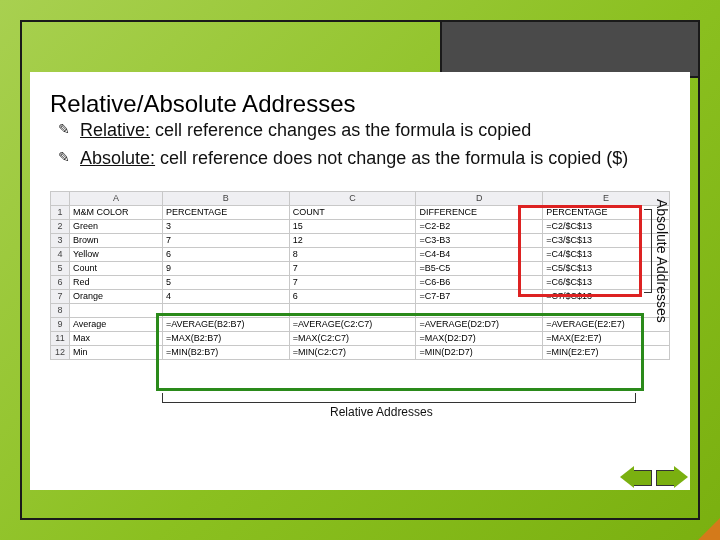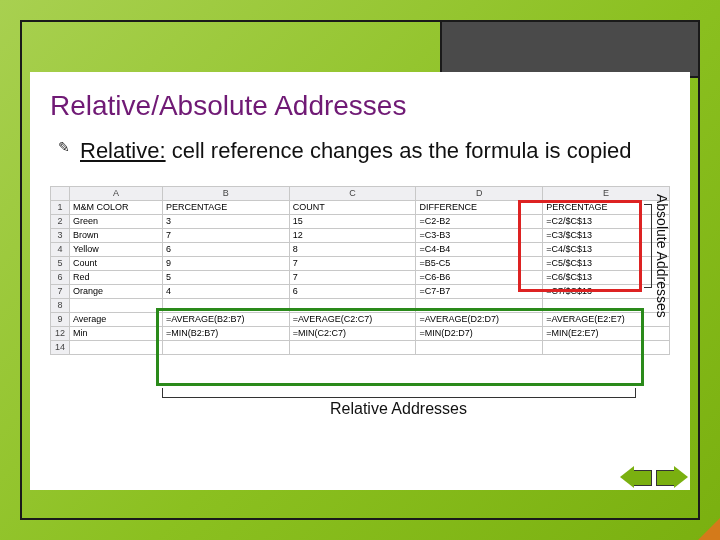--- a/index.html
+++ b/index.html
@@ -16,22 +16,22 @@
   .corner-block {
     position: absolute; right: -2px; top: -2px;
     width: 260px; height: 58px;
     background: #4a4a4a; border: 2px solid #1a1a1a;
   }
   .content {
     background: #fff;
     position: absolute; left: 8px; top: 50px; right: 8px; bottom: 28px;
     padding: 18px 20px 12px 20px;
   }
-  .title { font-size: 28px; font-weight: normal; color: #701a75; margin-bottom: 14px; }
-  .bullets { font-size: 22px; color: #111; line-height: 1.35; padding-left: 14px; }
+  .title { font-size: 24px; font-weight: normal; color: #000000; }
+  .bullets { font-size: 18px; color: #111; line-height: 1.35; padding-left: 14px; }
   .bullet { margin-bottom: 4px; position: relative; padding-left: 16px; }
   .bullet::before { content: "✎"; position: absolute; left: -6px; top: 2px; font-size: 14px; color: #222; }
   .term { text-decoration: underline; }
   .spreadwrap { position: relative; margin-top: 20px; }
   .spreadsheet {
     width: 100%;
     border-collapse: collapse;
     font-size: 9px;
     font-family: Arial, sans-serif;
     background: #fff;
@@ -55,21 +55,21 @@
   }
   .bracket-bottom {
     position: absolute; border: 1px solid #333; border-top: none;
     pointer-events: none;
   }
   .bracket-right {
     position: absolute; border: 1px solid #333; border-left: none;
     pointer-events: none;
   }
   .caption-bottom {
-    position: absolute; font-size: 16px; color: #111;
+    position: absolute; font-size: 12px; color: #111;
   }
   .caption-side {
     position: absolute; font-size: 14px; color: #111;
     writing-mode: vertical-rl; text-orientation: mixed;
   }
   .nav-arrows {
     position: absolute; right: 10px; bottom: 28px; display: flex; gap: 4px;
   }
   .nav-arrows .arrow {
     width: 32px; height: 26px; position: relative;
@@ -97,20 +97,23 @@
 
 <div class="outer-frame">
   <div class="corner-block"></div>
 
   <div class="content">
     <h1 class="title">Relative/Absolute Addresses</h1>
 
     <div class="bullets">
       <div class="bullet">
         <span class="term">Relative:</span><span>  cell reference changes as the formula is copied</span>
+      </div>
+      <div class="bullet">
+        <span class="term">Absolute:</span><span>  cell reference does not change as the formula is copied ($)</span>
       </div>
     </div>
 
     <div class="spreadwrap">
       <table class="spreadsheet">
         <thead>
           <tr>
             <th class="rowhdr"></th>
             <th class="col-a">A</th>
             <th class="col-b">B</th>
@@ -186,35 +189,35 @@
             </tr>
             <tr>
               <th class="rowhdr">9</th>
               <td>Average</td>
               <td class="">=AVERAGE(B2:B7)</td>
               <td class="">=AVERAGE(C2:C7)</td>
               <td>=AVERAGE(D2:D7)</td>
               <td>=AVERAGE(E2:E7)</td>
             </tr>
             <tr>
+              <th class="rowhdr">11</th>
+              <td>Max</td>
+              <td class="">=MAX(B2:B7)</td>
+              <td class="">=MAX(C2:C7)</td>
+              <td>=MAX(D2:D7)</td>
+              <td>=MAX(E2:E7)</td>
+            </tr>
+            <tr>
               <th class="rowhdr">12</th>
               <td>Min</td>
               <td class="">=MIN(B2:B7)</td>
               <td class="">=MIN(C2:C7)</td>
               <td>=MIN(D2:D7)</td>
               <td>=MIN(E2:E7)</td>
             </tr>
-            <tr>
-              <th class="rowhdr">14</th>
-              <td></td>
-              <td class=""></td>
-              <td class=""></td>
-              <td></td>
-              <td></td>
-            </tr>
           </tbody>
       </table>
 
       <div class="hl-red" style="left:468px; top:14px; width:124px; height:92px;"></div>
       <div class="hl-green" style="left:106px; top:122px; width:488px; height:78px;"></div>
 
       <div class="bracket-bottom" style="left:112px; top:202px; width:474px; height:10px;"></div>
       <div class="caption-bottom" style="left:280px; top:214px;">Relative Addresses</div>
 
       <div class="bracket-right" style="left:594px; top:18px; width:8px; height:84px;"></div>

